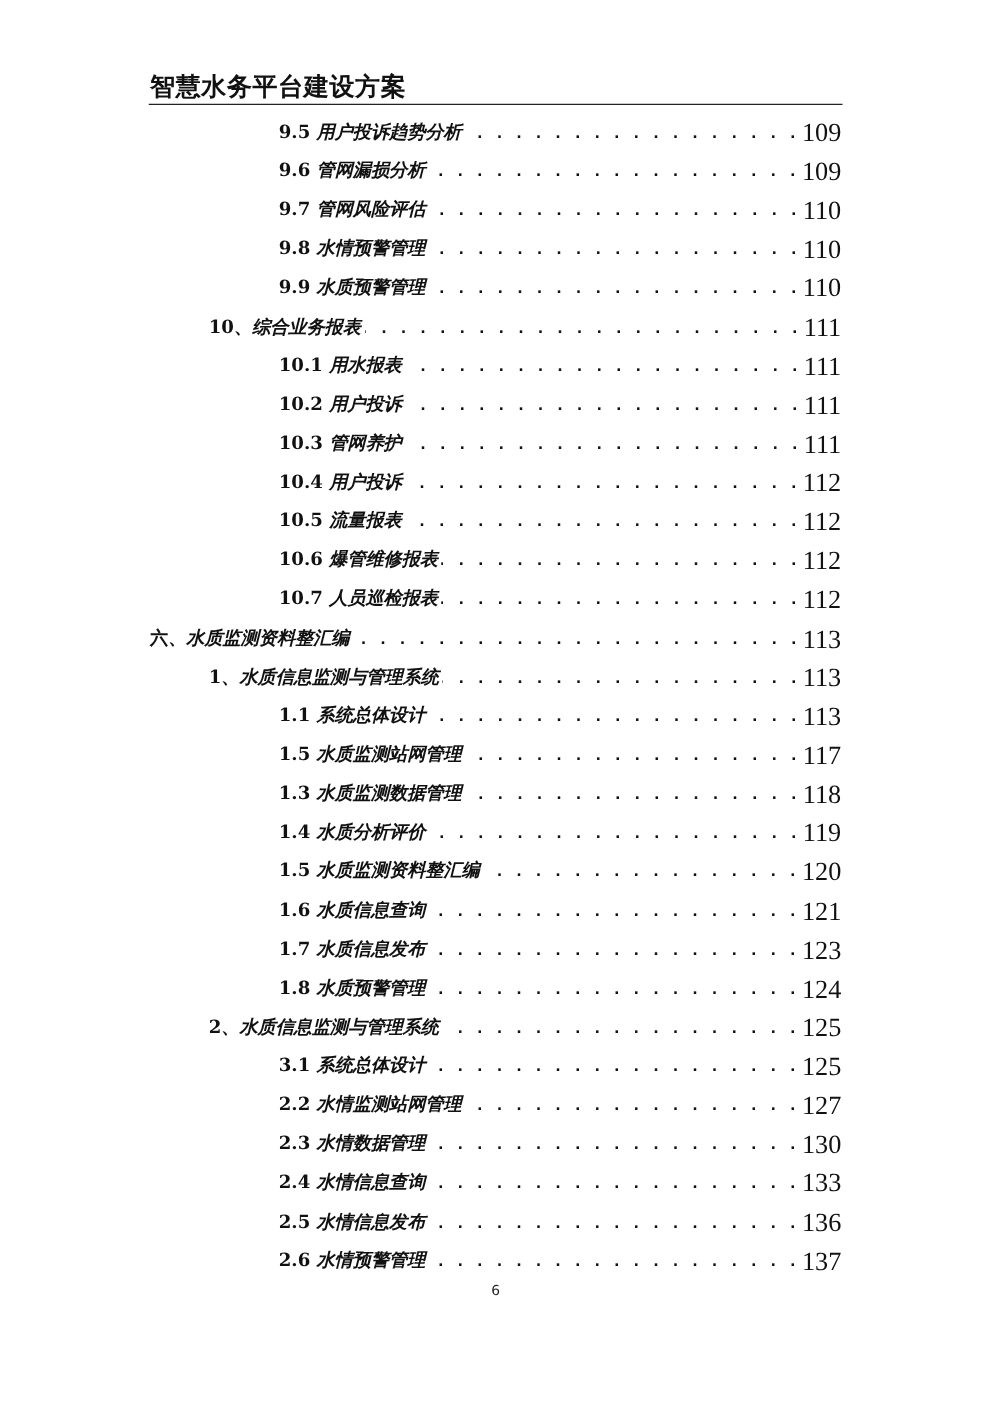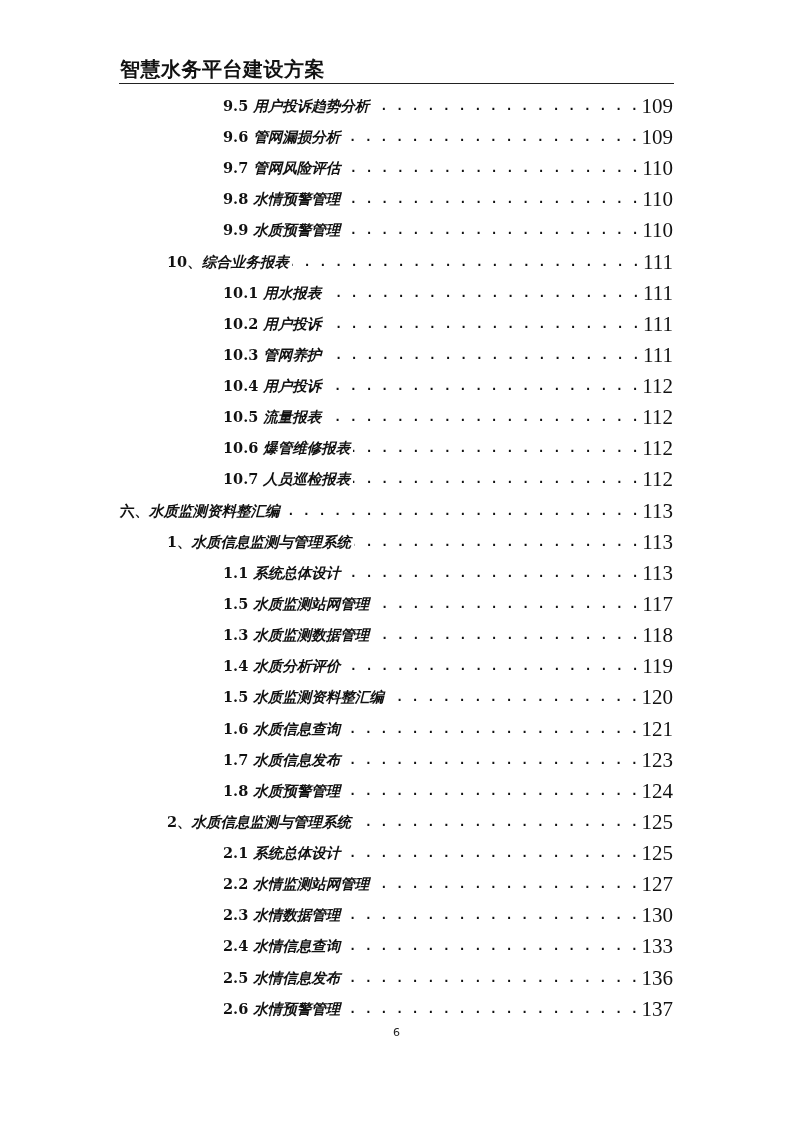--- a/index.html
+++ b/index.html
@@ -251,21 +251,21 @@
         <span class="toc-leader"></span>
         <span class="toc-page">124</span>
       </div>
     <div class="toc-row l1" style="top:716px">
         <span class="toc-num" style="margin-right:0">2、</span>
         <span class="toc-text">水质信息监测与管理系统</span>
         <span class="toc-leader"></span>
         <span class="toc-page">125</span>
       </div>
     <div class="toc-row l2" style="top:747px">
-        <span class="toc-num">2.1</span>
+        <span class="toc-num">3.1</span>
         <span class="toc-text">系统总体设计</span>
         <span class="toc-leader"></span>
         <span class="toc-page">125</span>
       </div>
     <div class="toc-row l2" style="top:778px">
         <span class="toc-num">2.2</span>
         <span class="toc-text">水情监测站网管理</span>
         <span class="toc-leader"></span>
         <span class="toc-page">127</span>
       </div>

